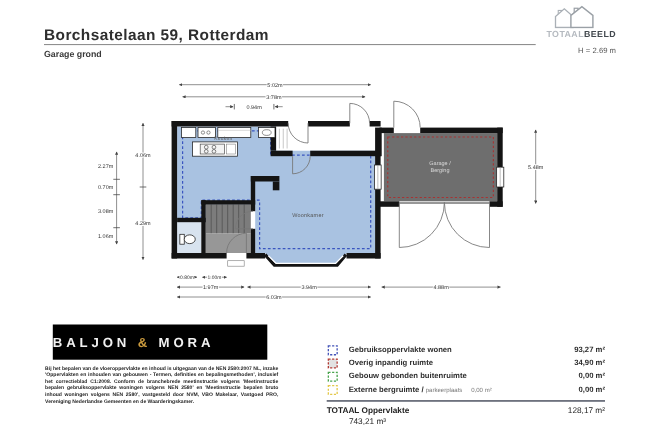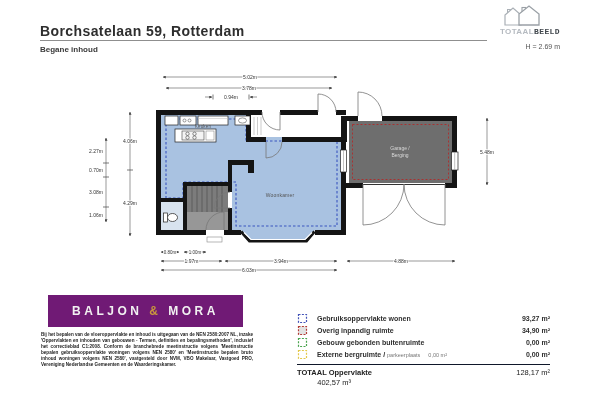--- a/index.html
+++ b/index.html
@@ -5,21 +5,21 @@
   html,body{margin:0;padding:0;}
   body{width:600px;height:400px;background:#fff;font-family:"Liberation Sans",sans-serif;}
   #page{position:relative;width:600px;height:400px;background:#ffffff;overflow:hidden;}
   .abs{position:absolute;}
   
   .title{left:40px;top:23px;font-size:14px;font-weight:bold;color:#2e2e2e;letter-spacing:.4px;}
   .rule{left:40px;top:40px;width:447px;height:1px;background:#8f8f8f;}
   .subtitle{left:40px;top:45px;font-size:8px;font-weight:bold;color:#3a3a3a;}
   .brandtxt{left:488px;top:27px;width:72px;text-align:right;font-size:8px;font-weight:bold;letter-spacing:.4px;}
   .brand-light{color:#b5bac0;}
-  .brand-bold{color:#42484e;font-family:Liberation Mono, monospace;}
+  .brand-bold{color:#42484e;}
   .hnote{left:488px;top:43px;width:72px;text-align:right;font-size:7px;color:#555;}
   
   #plansvg{left:75px;top:58px;}
   .dimt{font-size:5px;fill:#333;paint-order:stroke;stroke:#ffffff;stroke-width:1.6px;}
   .dimt.sm{font-size:4.5px;}
   .dimline{stroke:#555;stroke-width:.6;}
   .tick{stroke:#444;stroke-width:.7;}
   .roomlbl{font-size:5px;fill:#555;letter-spacing:.2px;}
   .roomlbl.k{font-size:4.5px;}
   .garlbl{font-size:5px;fill:#d9d9d9;}
@@ -33,33 +33,33 @@
   .lrow .sw{width:11px;height:11px;margin-right:9px;flex:0 0 auto;}
   .lrow .llab{flex:1;font-size:7px;font-weight:bold;color:#2e2e2e;white-space:nowrap;}
   .lrow .lsub{font-size:5.5px;font-weight:normal;color:#777;}
   .lrow .lsubval{font-size:5.5px;font-weight:normal;color:#777;margin-left:8px;}
   .lrow .lval{width:54px;text-align:right;font-size:7px;font-weight:bold;color:#2e2e2e;}
   .totals{margin-top:4px;border-top:1px solid #0f172a;padding-top:3px;}
   .trow{display:flex;align-items:center;margin-bottom:1px;}
   .trow .tlab{flex:1;font-size:7.5px;font-weight:bold;color:#222;}
   .trow .tval{width:54px;text-align:right;font-size:7.5px;font-weight:normal;color:#222;}
   
-  .logobox{left:48px;top:295px;width:195px;height:32px;background:#701a75;display:flex;align-items:center;justify-content:center;}
+  .logobox{left:48px;top:295px;width:195px;height:32px;background:#000000;display:flex;align-items:center;}
   .logobox .lg{color:#f1f1f1;font-size:12px;font-weight:bold;letter-spacing:3.5px;}
   .logobox .gold{color:#c9993d;}
   .disclaimer{left:41px;top:332px;width:212px;font-size:4.6px;line-height:1.32;font-weight:bold;color:#1d1d1d;text-align:justify;}
 </style>
 </head>
 <body>
 
 <div id="page">
 
   <div class="abs title">Borchsatelaan 59, Rotterdam</div>
   <div class="abs rule"></div>
-  <div class="abs subtitle">Begane inhoud</div>
+  <div class="abs subtitle">Garage grond</div>
 
   <svg class="abs" style="left:502px;top:4px;" width="46" height="22" viewBox="0 0 46 22">
     <rect x="5.5" y="5.5" width="3" height="5" fill="#fff" stroke="#aab0b6" stroke-width="1"></rect>
     <path d="M3 21 V11 L11 4 L19 11 V21 Z" fill="#fff" stroke="#aab0b6" stroke-width="1.2"></path>
     <rect x="20" y="3.5" width="3.5" height="6" fill="#fff" stroke="#9aa0a6" stroke-width="1.1"></rect>
     <path d="M17 21 V10 L27 2 L37 10 V21 Z" fill="#fff" stroke="#9aa0a6" stroke-width="1.3"></path>
   </svg>
   <div class="abs brandtxt"><span class="brand-light">TOTAAL</span><span class="brand-bold">BEELD</span></div>
   <div class="abs hnote">H = 2.69 m</div>
 
@@ -262,21 +262,21 @@
         </svg>
       <span class="llab"><span>Externe bergruimte /</span> <span class="lsub">parkeerplaats</span><span class="lsubval">0,00 m²</span></span>
       <span class="lval">0,00 m²</span>
     </div>
     <div class="totals">
       <div class="trow">
         <span class="tlab">TOTAAL Oppervlakte</span>
         <span class="tval">128,17 m²</span>
       </div>
       <div class="trow">
-        <span class="tval">402,57 m³</span>
+        <span class="tval">743,21 m³</span>
       </div>
     </div>
   </div>
 
   <div class="abs logobox">
     <span class="lg"><span>BALJON</span> <span class="gold">&amp;</span> <span>MORA</span></span>
   </div>
   <div class="abs disclaimer">Bij het bepalen van de vloeroppervlakte en inhoud is uitgegaan van de NEN 2580:2007 NL, inzake 'Oppervlakten en inhouden van gebouwen - Termen, definities en bepalingsmethoden', inclusief het correctieblad C1:2008. Conform de branchebrede meetinstructie volgens 'Meetinstructie bepalen gebruiksoppervlakte woningen volgens NEN 2580' en 'Meetinstructie bepalen bruto inhoud woningen volgens NEN 2580', vastgesteld door NVM, VBO Makelaar, Vastgoed PRO, Vereniging Nederlandse Gemeenten en de Waarderingskamer.</div>
 
 </div>

